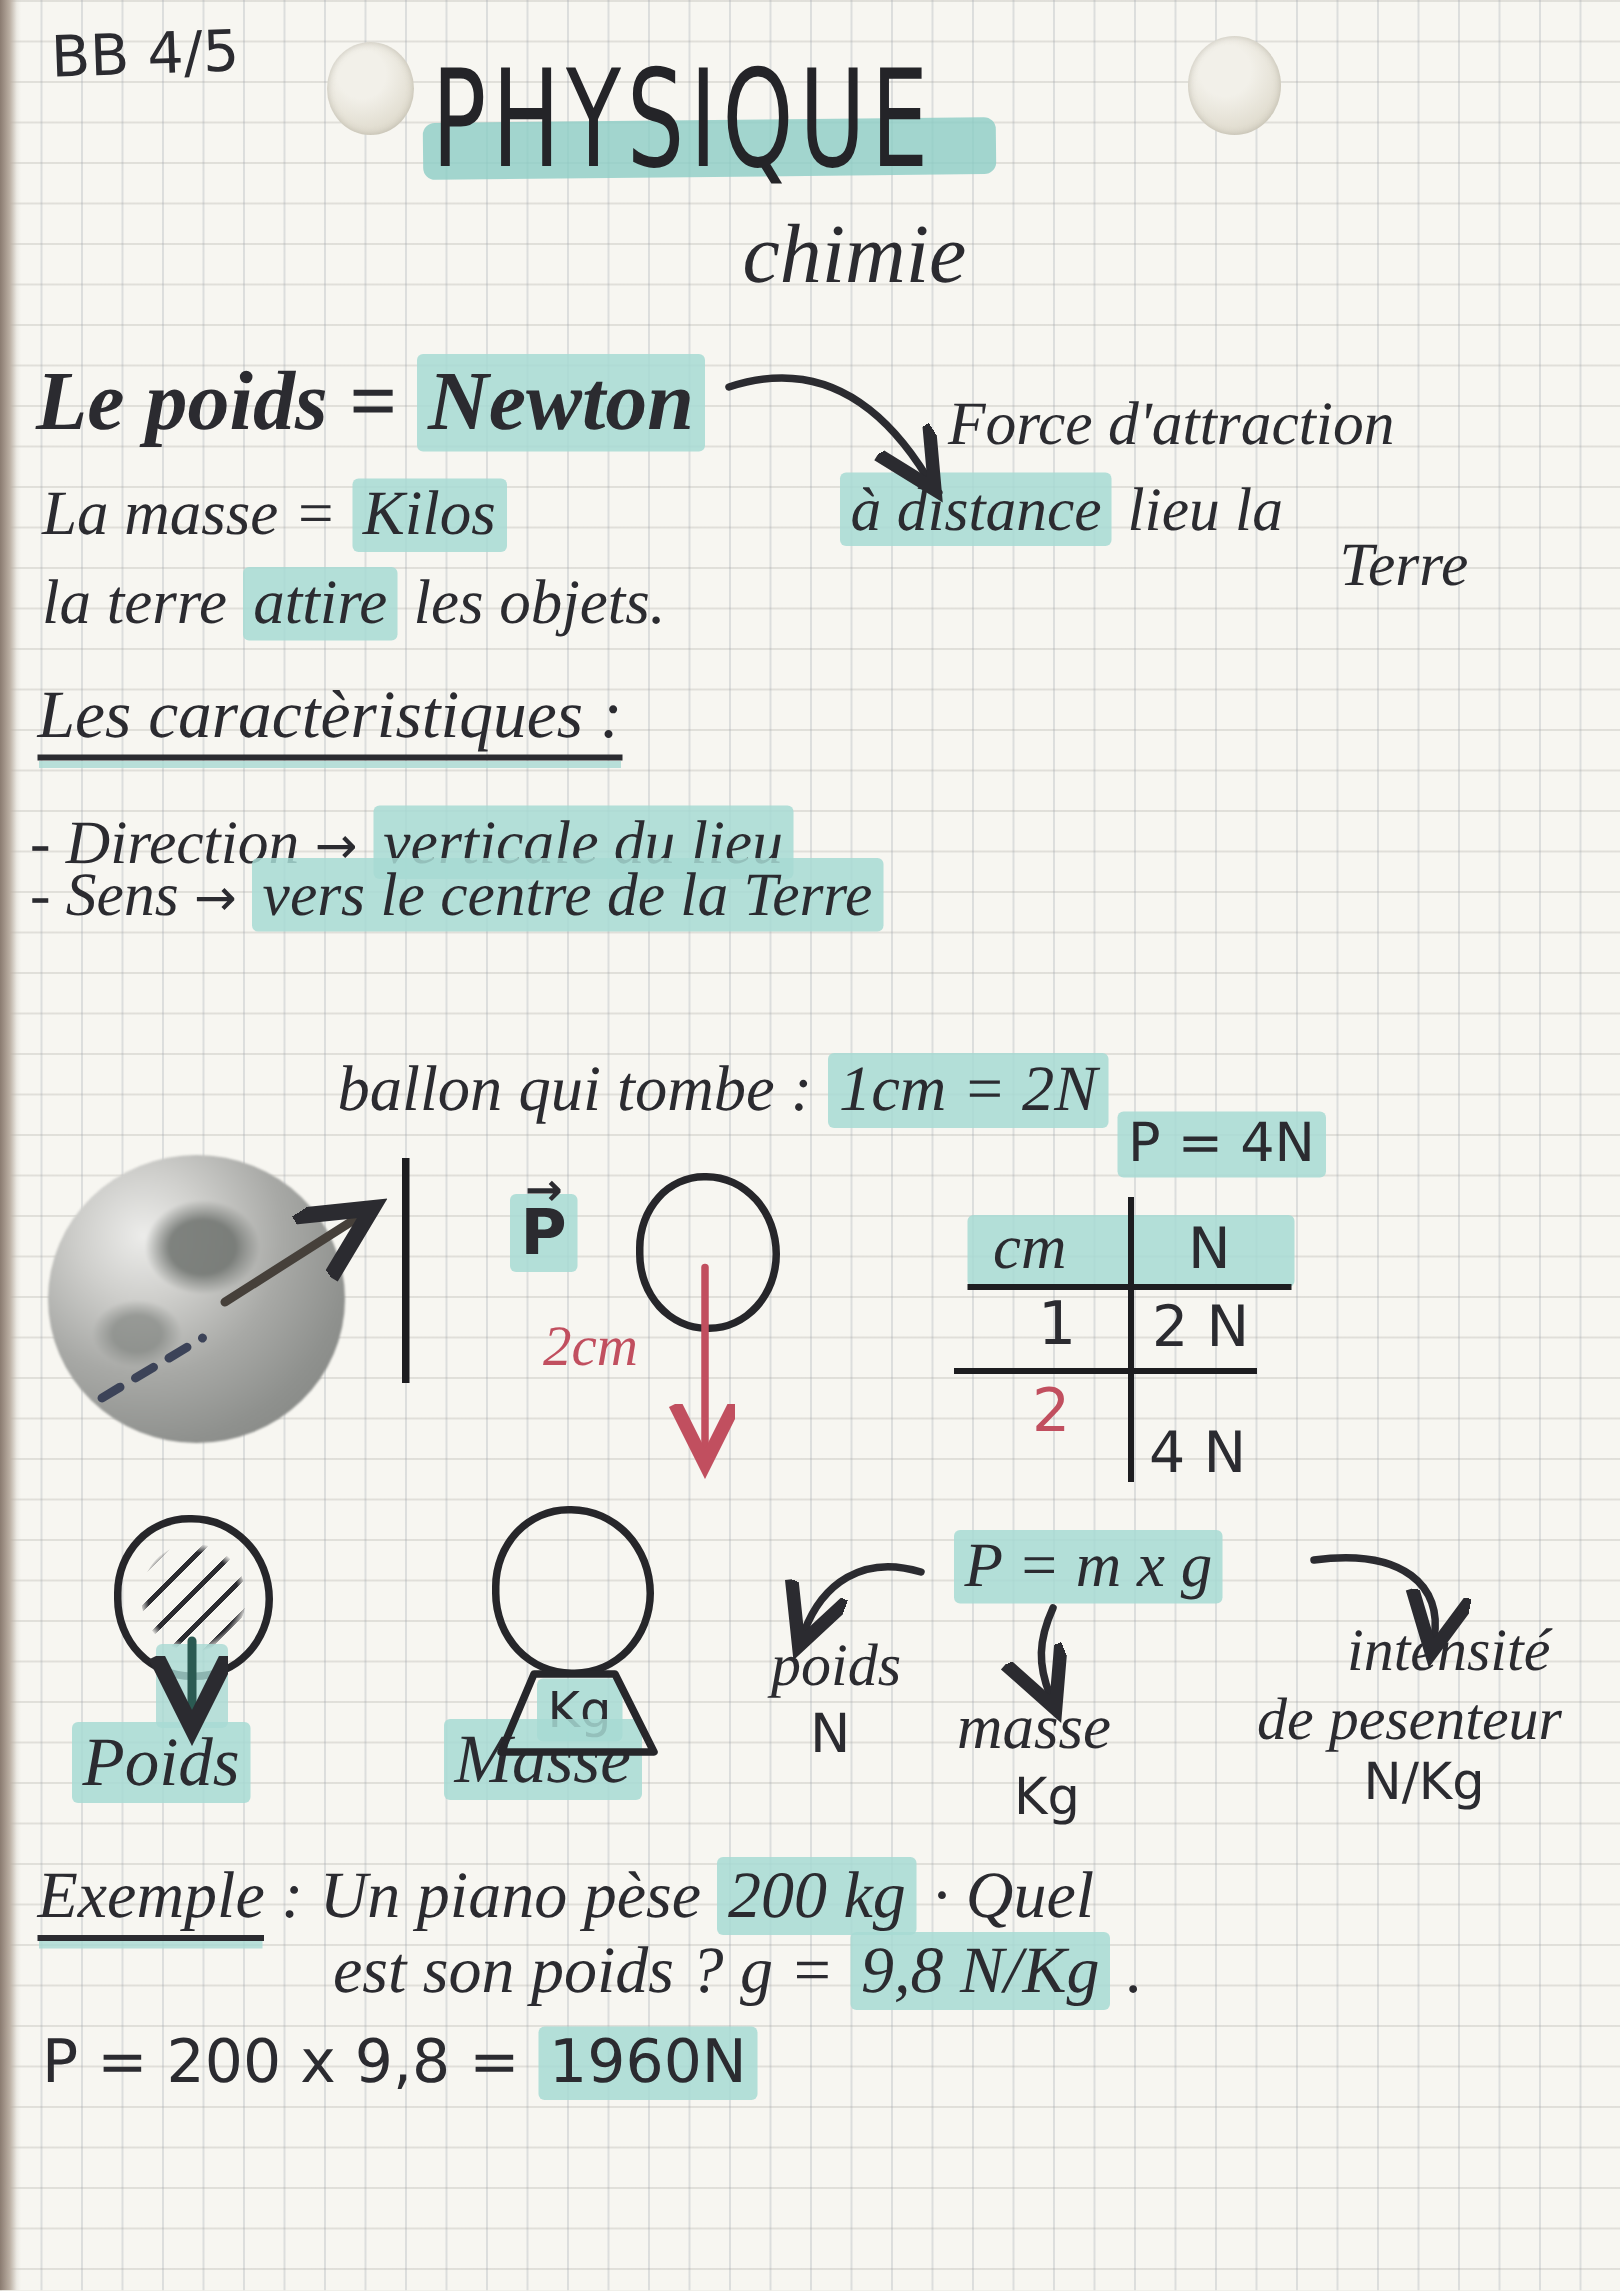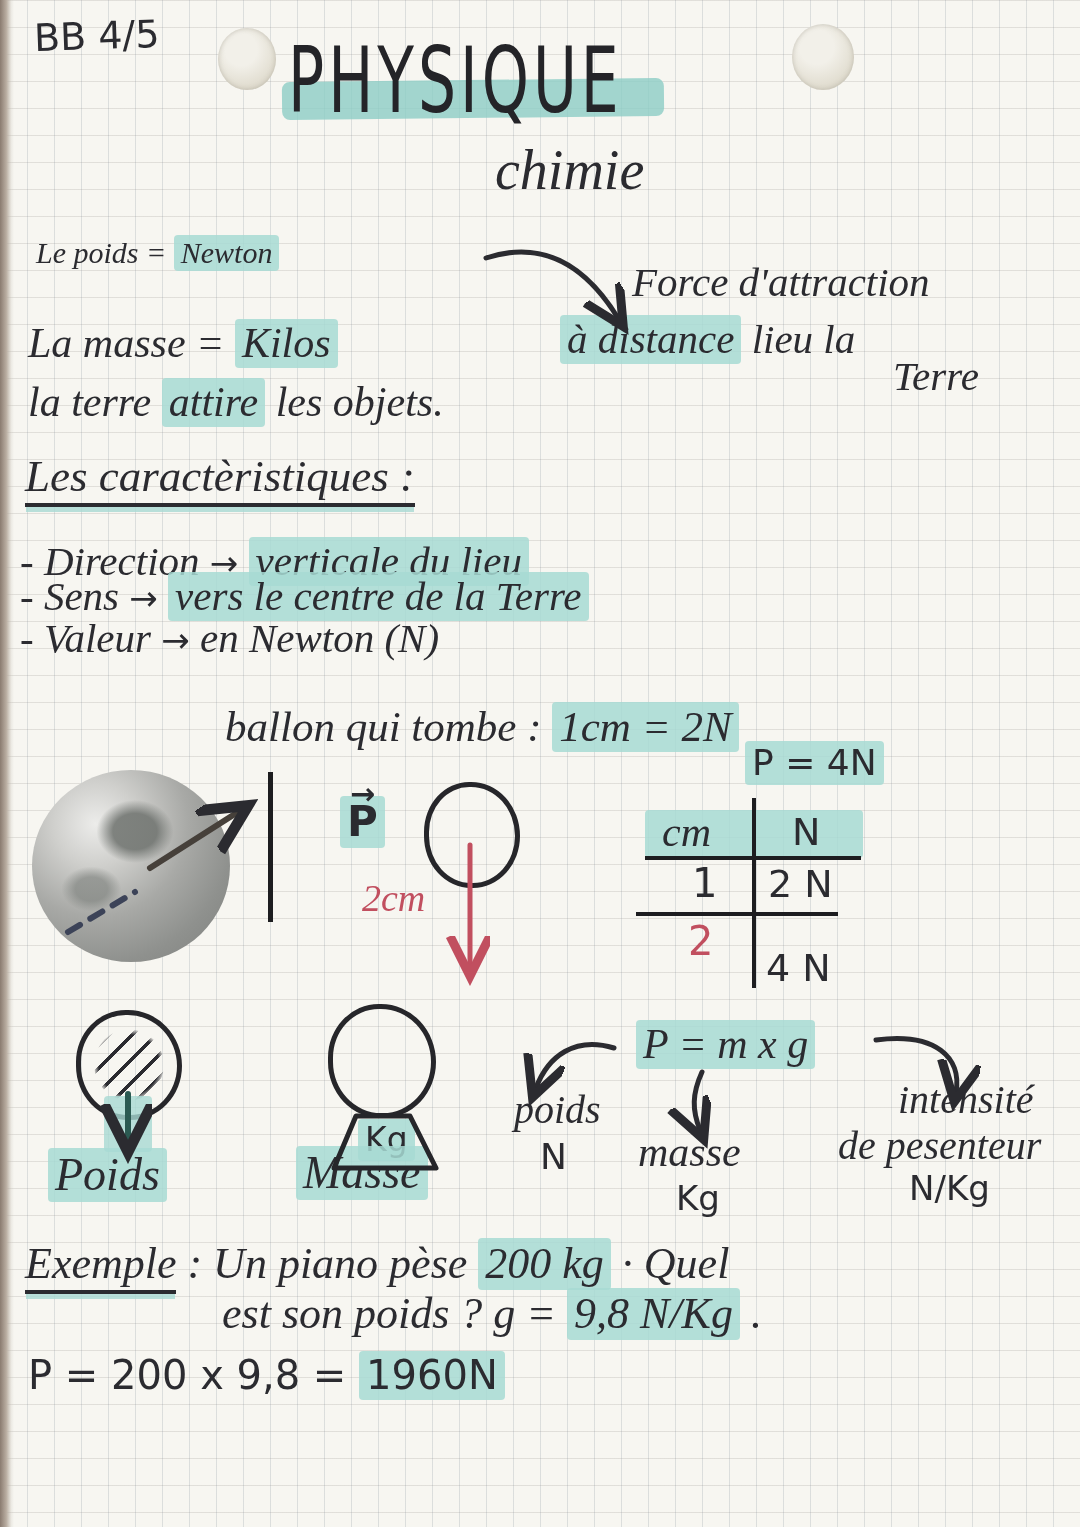--- a/index.html
+++ b/index.html
@@ -73,21 +73,21 @@
   <div class="scan-edge"></div>
 
   <div class="hole" style="left:218px; top:28px; width:58px; height:62px;"></div>
   <div class="hole" style="left:792px; top:24px; width:62px; height:66px;"></div>
 
   <div class="abs print" style="left:34px; top:14px; font-size:38px; transform:rotate(-2deg);">BB 4/5</div>
   <div class="title-hl" style="left:282px; top:80px; width:382px; height:38px;"></div>
   <div class="page-title" style="left:288px; top:28px;">PHYSIQUE</div>
   <div class="abs hand" style="left:495px; top:138px; font-size:56px;">chimie</div>
 
-  <div class="abs hand" style="left:36px; top:236px; font-size:30px;">
+  <div class="abs hand" style="left:24px; top:236px; font-size:56px;font-weight:bold;">
     <span>Le poids</span>
     <span>=</span>
     <span class="hl">Newton</span>
   </div>
   <div class="abs hand" style="left:632px; top:258px; font-size:41px;">Force d'attraction</div>
   <div class="abs hand" style="left:28px; top:302px; font-size:42px;margin-top:17px;">
     <span>La masse</span>
     <span>=</span>
     <span class="hl">Kilos</span>
   </div>
@@ -109,26 +109,20 @@
     <span>-</span>
     <span>Direction</span>
     <span class="print" style="font-size:34px;">→</span>
     <span class="hl">verticale du lieu</span>
   </div>
   <div class="abs hand" style="left:20px; top:572px; font-size:41px;">
     <span>-</span>
     <span>Sens</span>
     <span class="print" style="font-size:34px;">→</span>
     <span class="hl">vers le centre de la Terre</span>
-  </div>
-  <div class="abs hand" style="left:20px; top:614px; font-size:41px;">
-    <span>-</span>
-    <span>Valeur</span>
-    <span class="print" style="font-size:34px;">→</span>
-    <span>en Newton (N)</span>
   </div>
 
   <div class="abs hand" style="left:225px; top:702px; font-size:43px;">
     <span>ballon qui tombe :</span>
     <span class="hl">1cm = 2N</span>
   </div>
   <div class="abs print" style="left:745px; top:742px; font-size:36px;">
     <span class="hl">P = 4N</span>
   </div>
 

